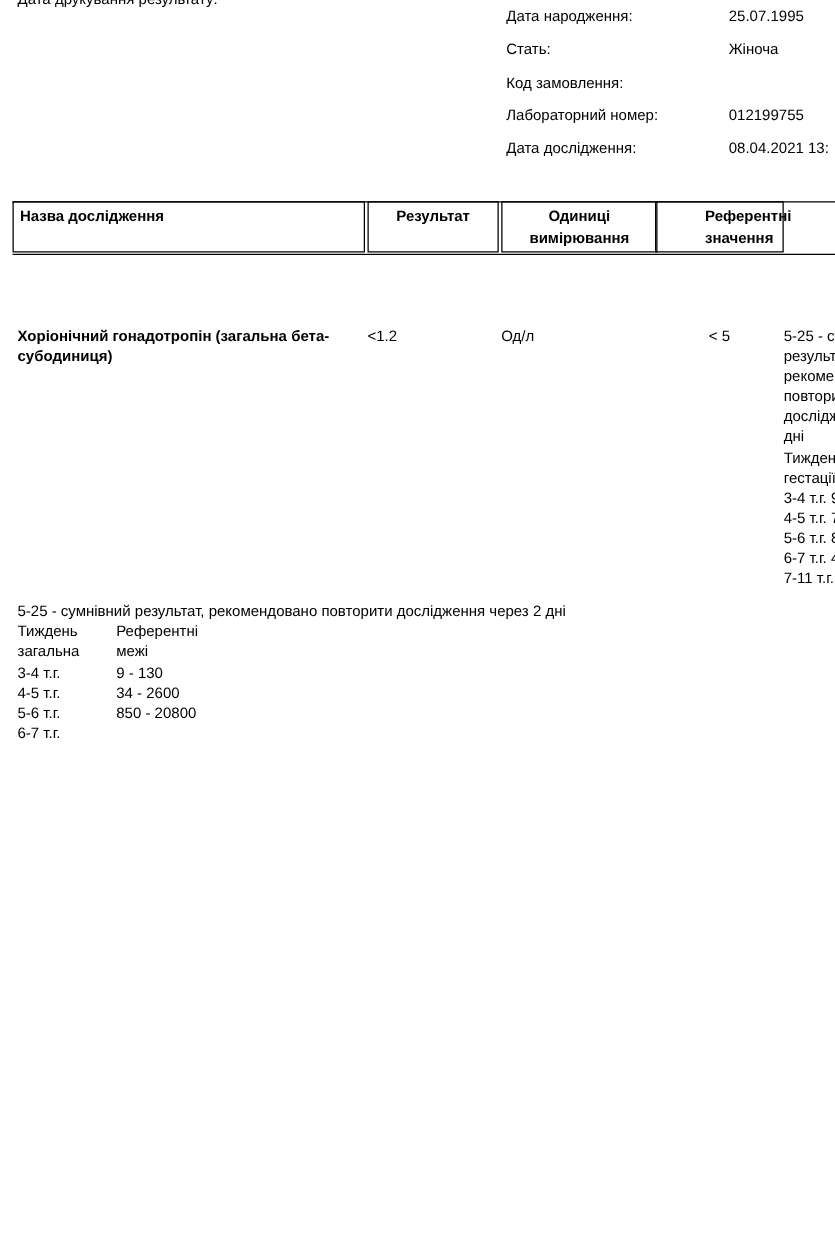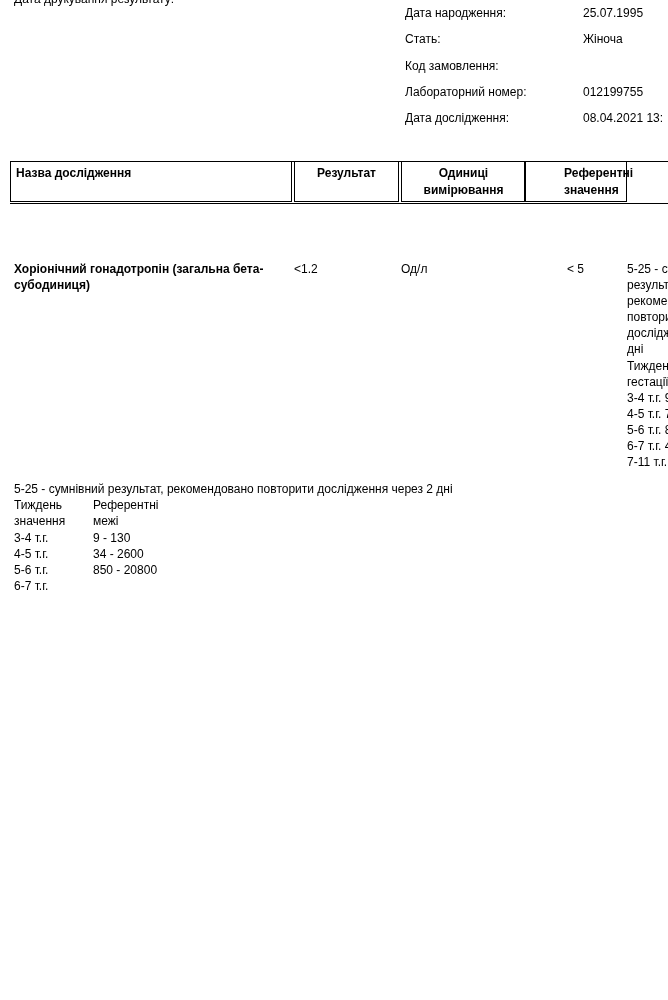--- a/index.html
+++ b/index.html
@@ -102,21 +102,21 @@
 
   <div class="note">
     <p class="note-par">5-25 - сумнівний результат, рекомендовано повторити дослідження через 2 дні</p>
 
     <div>
       <div class="fn-row">
         <span class="fn-week">Тиждень</span>
         <span class="fn-range">Референтні</span>
       </div>
       <div class="fn-row">
-        <span class="fn-week">значення</span>
+        <span class="fn-week">загальна</span>
         <span class="fn-range">межі</span>
       </div>
       <div class="fn-row">
         <span class="fn-week">3-4 т.г.</span>
         <span class="fn-range">9 - 130</span>
       </div>
       <div class="fn-row">
         <span class="fn-week">4-5 т.г.</span>
         <span class="fn-range">34 - 2600</span>
       </div>

